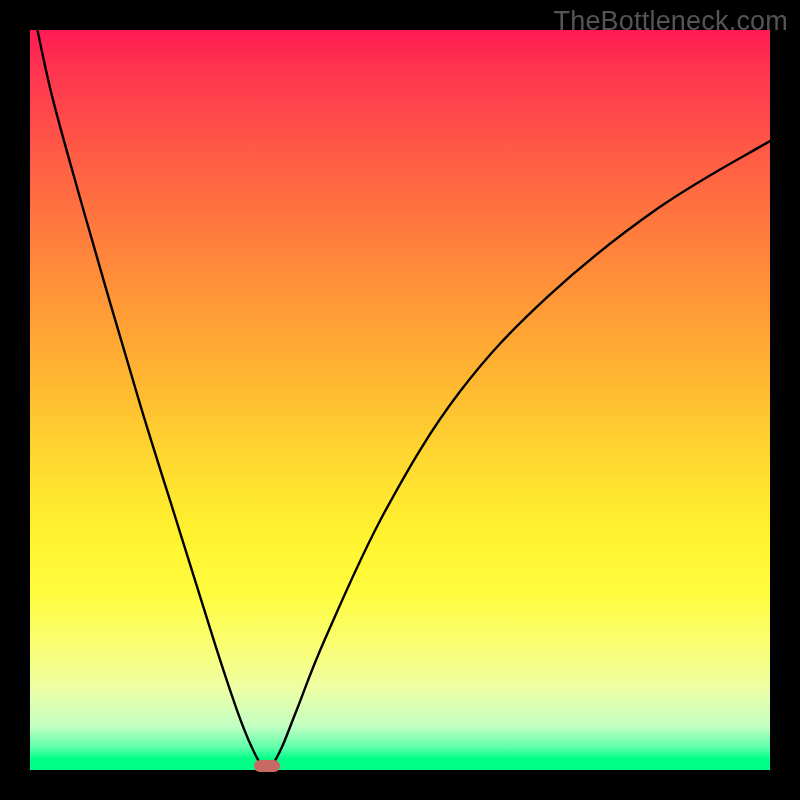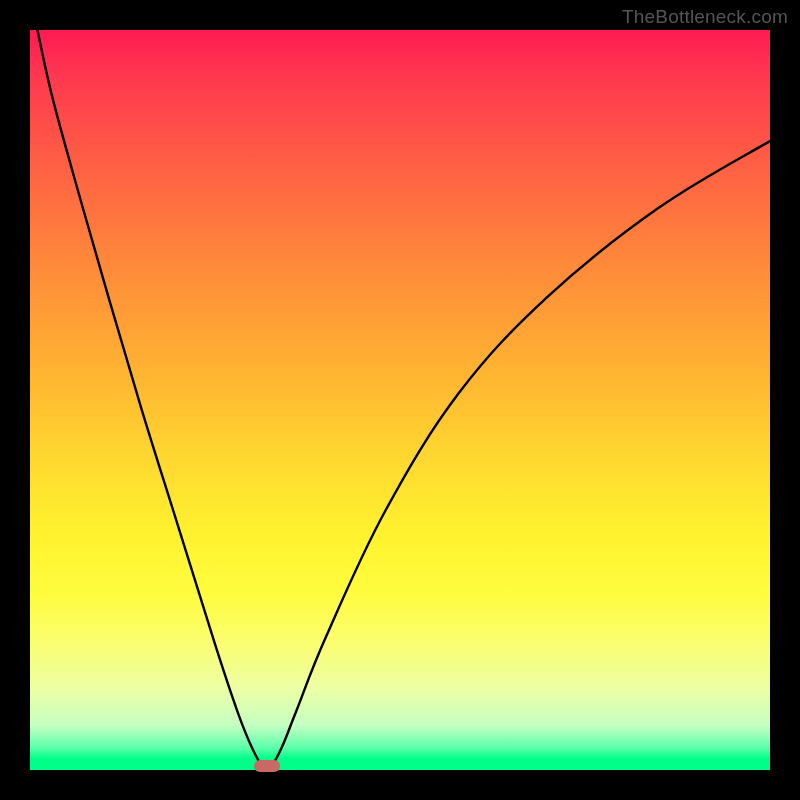--- a/index.html
+++ b/index.html
@@ -9,21 +9,21 @@
     background: #000;
     position: relative;
     overflow: hidden;
     font-family: Arial, sans-serif;
   }
   .watermark {
     position: absolute;
     top: 6px;
     right: 12px;
     color: #555;
-    font-size: 19px;
+    font-size: 27px;
     font-weight: 400;
     letter-spacing: 0.2px;
     z-index: 10;
   }
   .plot-area {
     position: absolute;
     left: 30px;
     top: 30px;
     width: 740px;
     height: 740px;

